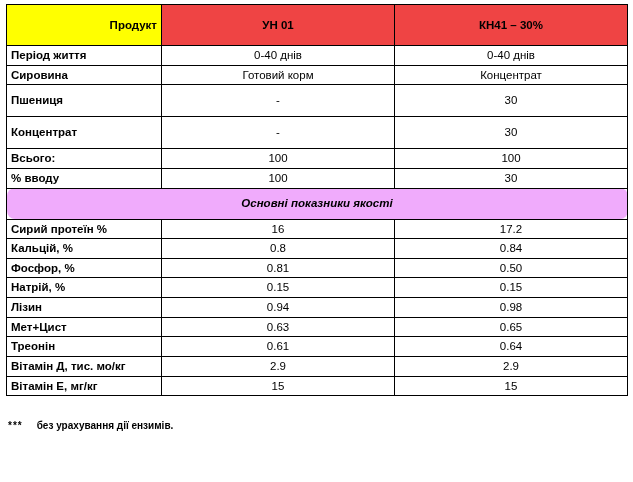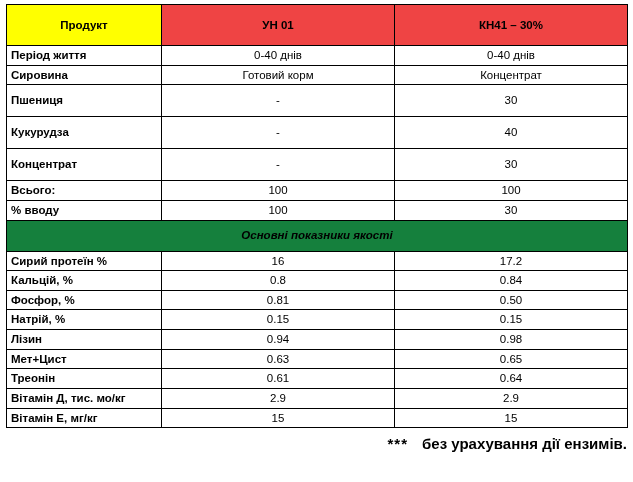--- a/index.html
+++ b/index.html
@@ -39,50 +39,50 @@
   col.c-v2   { width: 233px; }
 
   .hdr {
     background: #ef4444;
     font-weight: bold;
     text-align: center;
   }
   .hdr-name {
     background: #ffff00;
     font-weight: bold;
-    text-align: center;
+    text-align: right;
     vertical-align: bottom;
     height: 34px;
   }
   .row-label {
     text-align: left;
     font-weight: bold;
     padding-left: 6px;
     margin-left: 48px;
   }
   .val {
     text-align: center;
   }
   .tall td {
     height: 25px;
   }
   .section-band {
-    background: #15803d;
+    background: #f0abfc;
     text-align: center;
     font-weight: bold;
     font-style: italic;
     font-size: 12.5px;
     height: 24px;
+    border-radius: 8px;
   }
   .footnote {
-    margin-top: 7px;
-    font-size: 15px;
+    margin-top: 24px;
+    font-size: 10px;
     font-weight: bold;
     padding-left: 2px;
-    text-align: right;
   }
   .footnote .stars {
     letter-spacing: 1px;
   }
   .footnote .note-text {
     font-weight: bold;
     margin-left: 14px;
   }
 </style>
 </head>
@@ -110,25 +110,20 @@
       </tr>
       <tr>
         <td class="row-label">Сировина</td>
         <td class="val">Готовий корм</td>
         <td class="val">Концентрат</td>
       </tr>
       <tr class="tall">
         <td class="row-label">Пшениця</td>
         <td class="val">-</td>
         <td class="val">30</td>
-      </tr>
-      <tr class="tall">
-        <td class="row-label">Кукурудза</td>
-        <td class="val">-</td>
-        <td class="val">40</td>
       </tr>
       <tr class="tall">
         <td class="row-label">Концентрат</td>
         <td class="val">-</td>
         <td class="val">30</td>
       </tr>
       <tr>
         <td class="row-label">Всього:</td>
         <td class="val">100</td>
         <td class="val">100</td>

